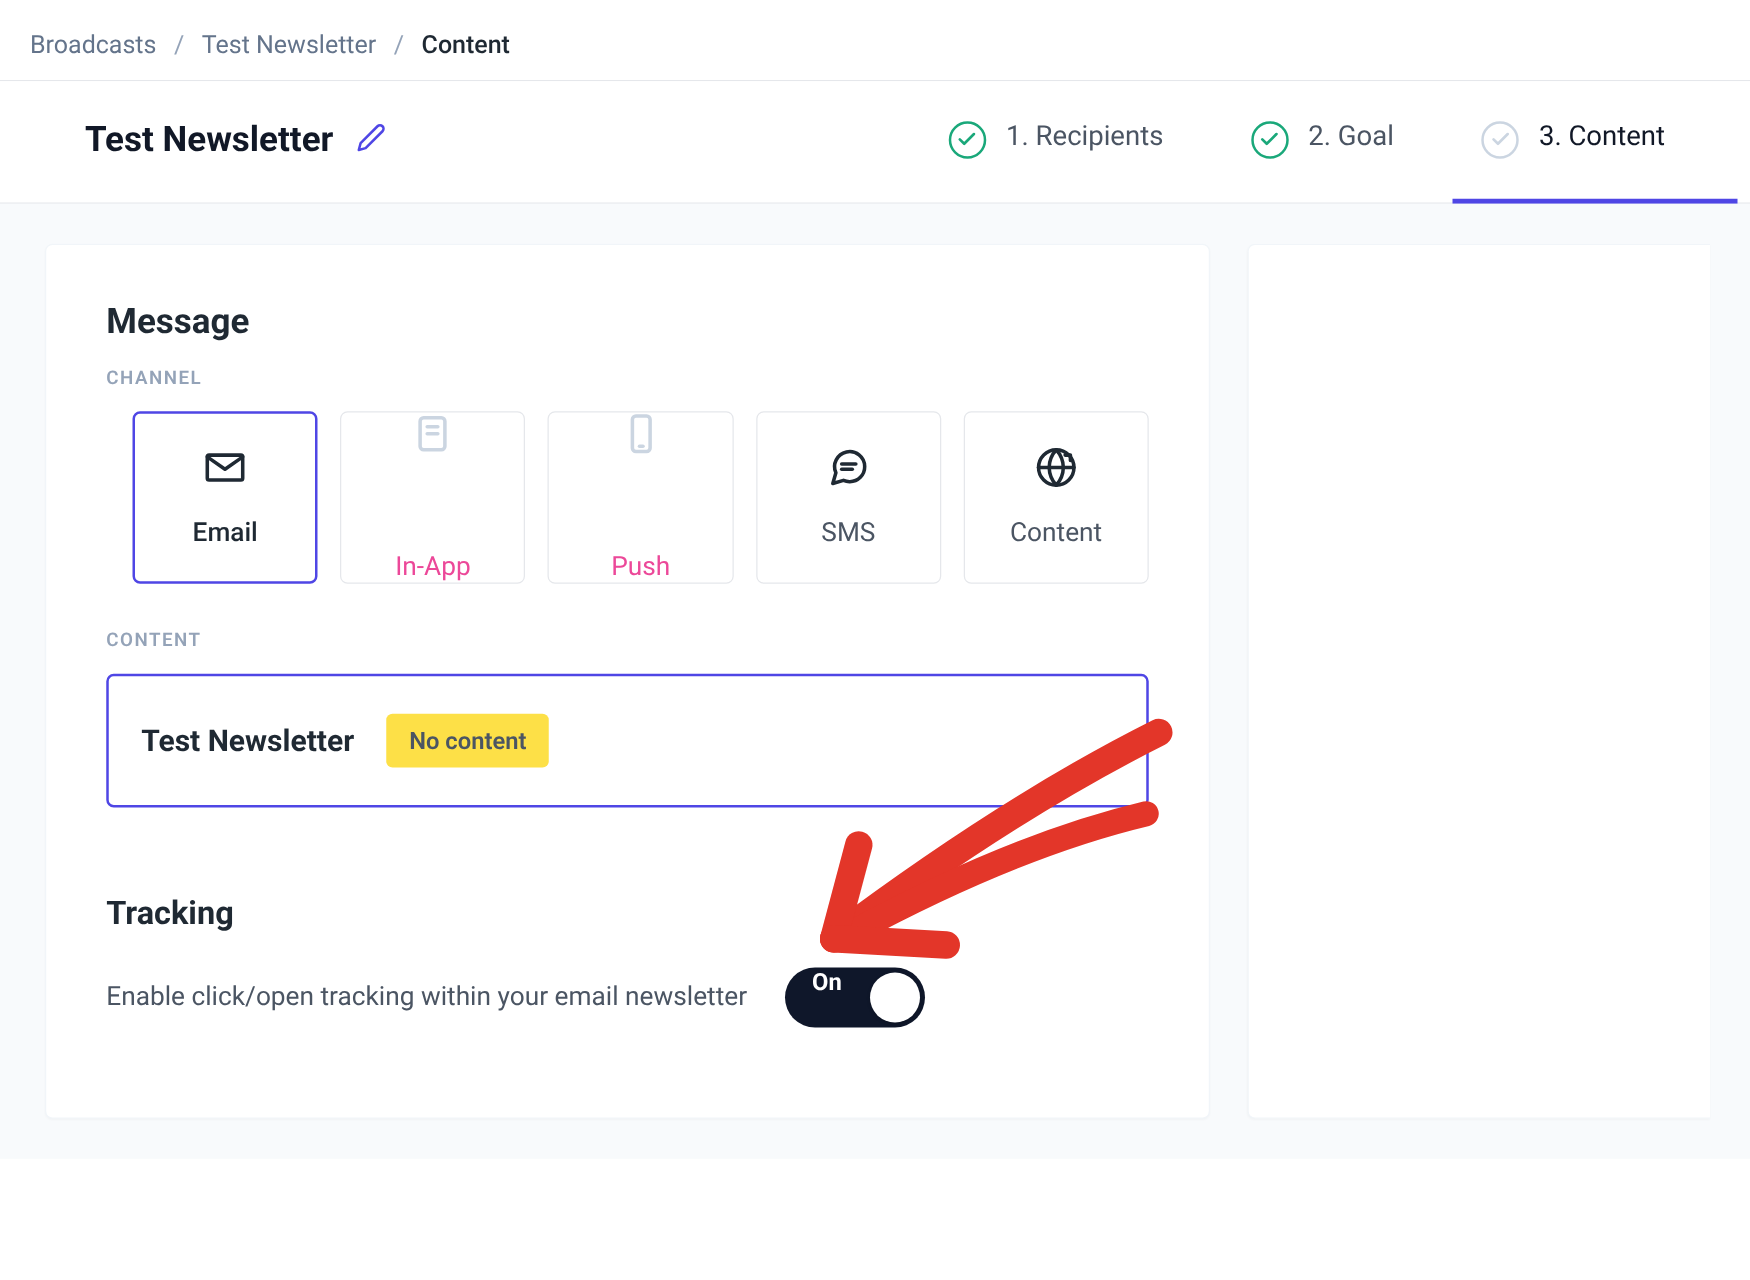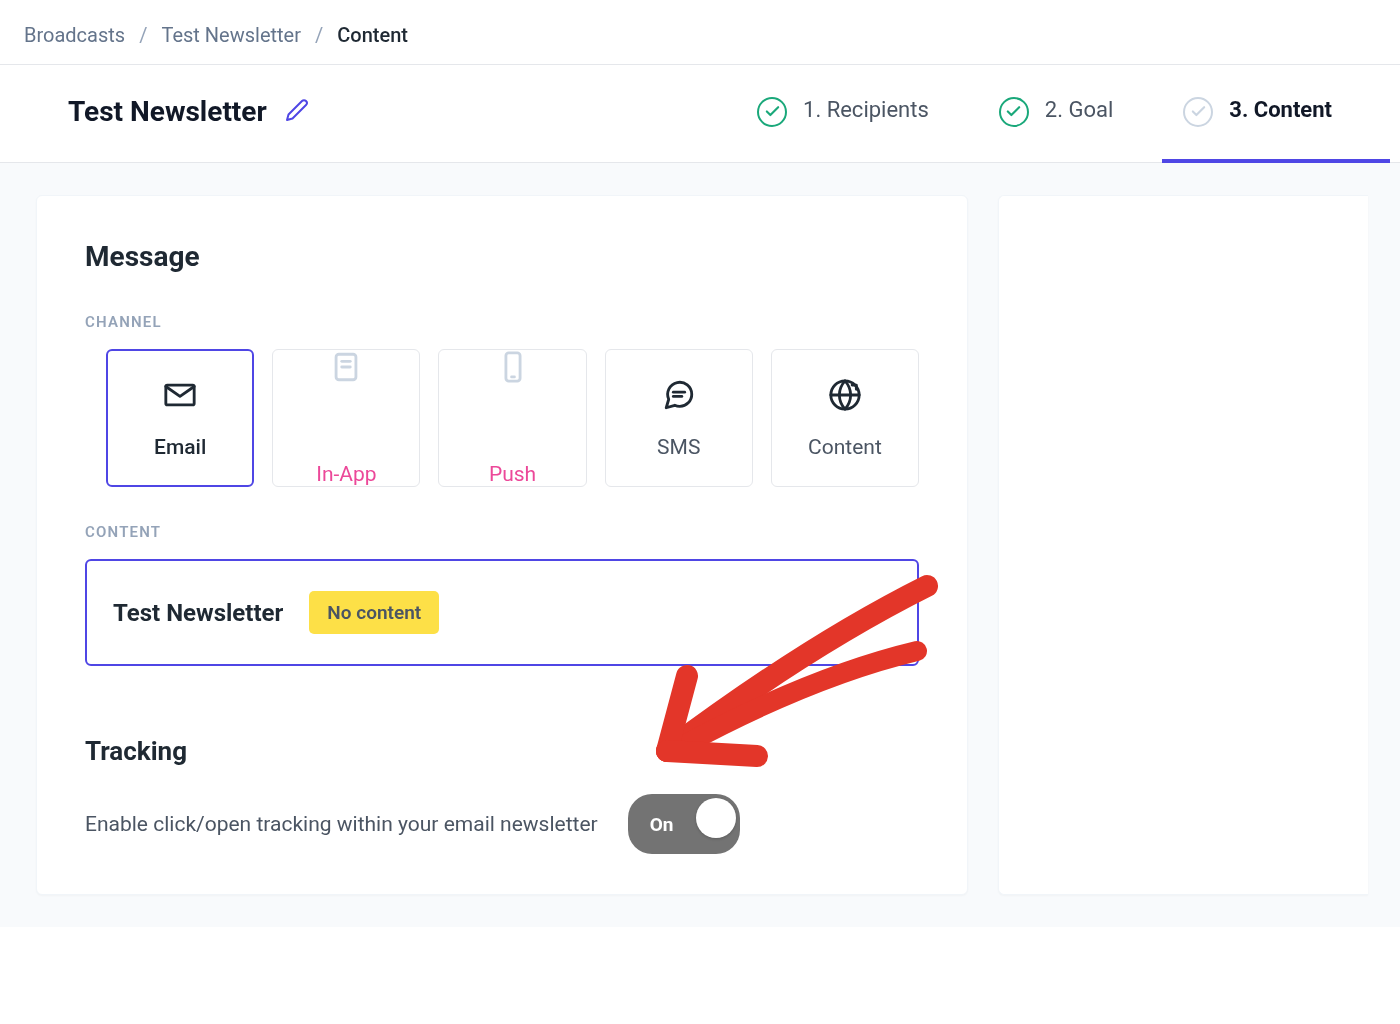--- a/index.html
+++ b/index.html
@@ -42,21 +42,21 @@
   .step { display: flex; align-items: flex-start; gap: 16px; }
   .step-circle {
     width: 30px; height: 30px; border-radius: 50%;
     display: flex; align-items: center; justify-content: center;
   }
   .step-circle.done { border: 2.5px solid #1aa87a; }
   .step-circle.done svg { width: 17px; height: 17px; stroke: #1aa87a; }
   .step-circle.current { border: 2.5px solid #cbd5e1; }
   .step-circle.current svg { width: 17px; height: 17px; stroke: #cbd5e1; }
   .step-label { font-size: 22px; color: #4b5563; }
-  .step.active .step-label { font-weight: 700; color: #111827; }
+  .step.active .step-label { font-weight: 400; color: #111827; }
 
   .step-underline {
     position: absolute;
     bottom: -1px;
     right: 10px;
     height: 4px;
     width: 228px;
     background: #4f46e5;
   }
 
@@ -73,21 +73,21 @@
     background: #fff;
     border-radius: 6px;
     border: 1px solid #f1f5f9;
     box-shadow: 0 1px 2px rgba(0,0,0,0.03);
     padding: 44px 48px 56px 48px;
     position: relative;
   }
   .card.main-card { width: 932px; height: 700px; }
   .card.side-card { width: 370px; height: 700px; padding: 40px 40px; border-right: none; border-top-right-radius: 0; border-bottom-right-radius: 0; overflow: hidden; }
 
-  .section-title { font-size: 28px; font-weight: 700; color: #1f2933; margin-bottom: 40px; }
+  .section-title { font-size: 28px; font-weight: 700; color: #1f2933; margin-bottom: 20px; }
   .label { font-size: 15px; font-weight: 600; letter-spacing: 1.2px; color: #94a3b8; text-transform: uppercase; margin-bottom: 18px; }
 
   .channels { display: flex; gap: 18px; margin-bottom: 36px; margin-left: 21px; }
   .channel {
     width: 158px; height: 138px;
     border: 1px solid #e5e7eb;
     border-radius: 6px;
     display: flex; flex-direction: column; align-items: center; justify-content: center;
     gap: 18px;
     font-size: 21px;
@@ -114,25 +114,25 @@
     font-size: 19px;
     font-weight: 600;
     color: #4b5563;
   }
 
   .tracking-title { font-size: 26px; font-weight: 700; margin-bottom: 28px; }
   .tracking-row { display: flex; align-items: center; gap: 30px; }
   .tracking-text { font-size: 21px; color: #4b5563; }
 
   .toggle {
-    width: 112px; height: 60px;
-    background: #737373;
+    width: 112px; height: 48px;
+    background: #0f172a;
     border-radius: 24px;
     position: relative;
-    display: flex; align-items: center;
+    display: flex; align-items: flex-start;
     cursor: pointer;
   }
   .toggle-label { color: #fff; font-weight: 700; font-size: 19px; margin-left: 22px; }
   .toggle-knob {
     width: 40px; height: 40px; border-radius: 50%;
     background: #fff;
     position: absolute; right: 4px; top: 4px;
     box-shadow: 0 1px 3px rgba(0,0,0,0.2);
   }
 

